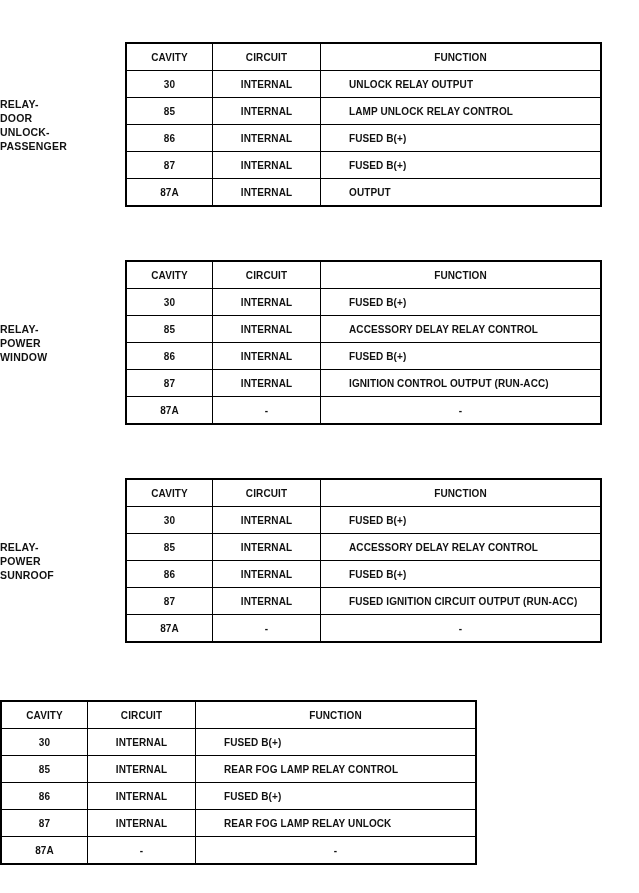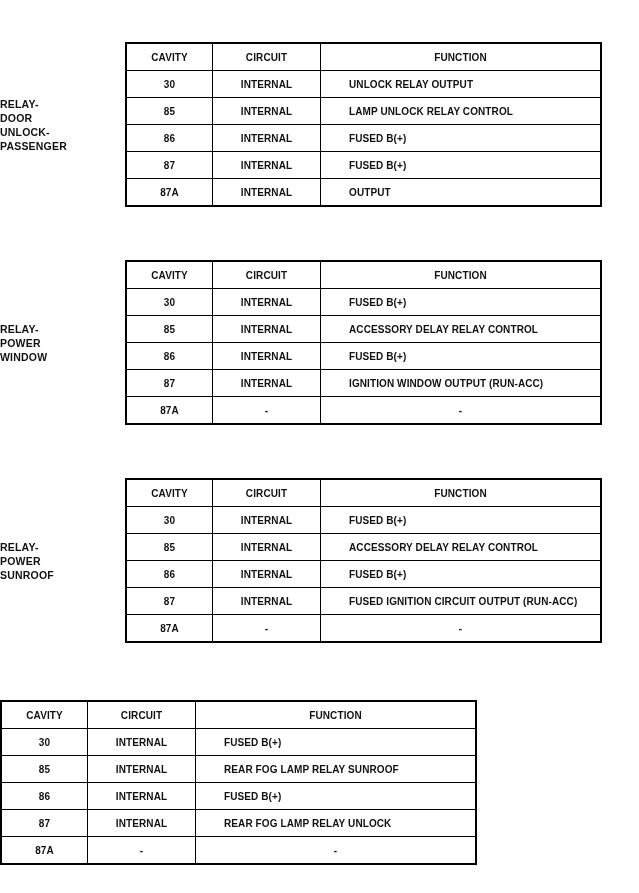--- a/index.html
+++ b/index.html
@@ -135,21 +135,21 @@
         <td class="func">ACCESSORY DELAY RELAY CONTROL</td>
       </tr>
       <tr>
         <td>86</td>
         <td>INTERNAL</td>
         <td class="func">FUSED B(+)</td>
       </tr>
       <tr>
         <td>87</td>
         <td>INTERNAL</td>
-        <td class="func">IGNITION WINDOW OUTPUT (RUN-ACC)</td>
+        <td class="func">IGNITION CONTROL OUTPUT (RUN-ACC)</td>
       </tr>
       <tr>
         <td>87A</td>
         <td>-</td>
         <td class="func dash">-</td>
       </tr>
     </tbody>
   </table>
 </section>
 
@@ -206,21 +206,21 @@
     </thead>
     <tbody>
       <tr>
         <td>30</td>
         <td>INTERNAL</td>
         <td class="func">FUSED B(+)</td>
       </tr>
       <tr>
         <td>85</td>
         <td>INTERNAL</td>
-        <td class="func">REAR FOG LAMP RELAY SUNROOF</td>
+        <td class="func">REAR FOG LAMP RELAY CONTROL</td>
       </tr>
       <tr>
         <td>86</td>
         <td>INTERNAL</td>
         <td class="func">FUSED B(+)</td>
       </tr>
       <tr>
         <td>87</td>
         <td>INTERNAL</td>
         <td class="func">REAR FOG LAMP RELAY UNLOCK</td>

